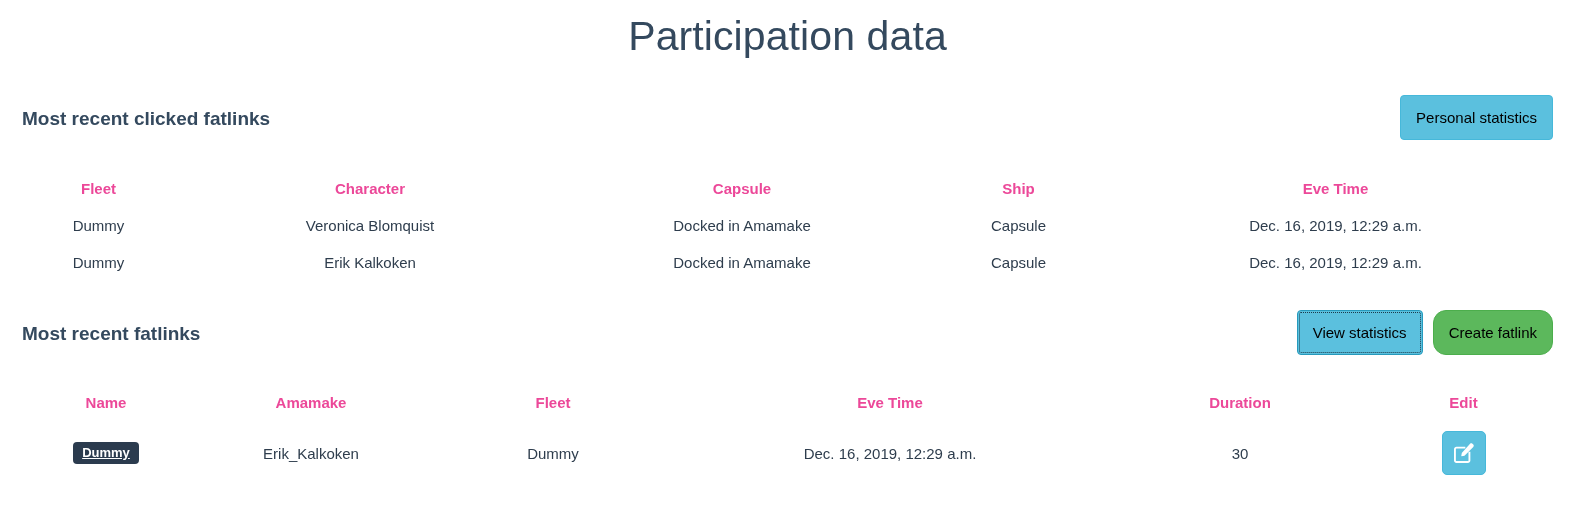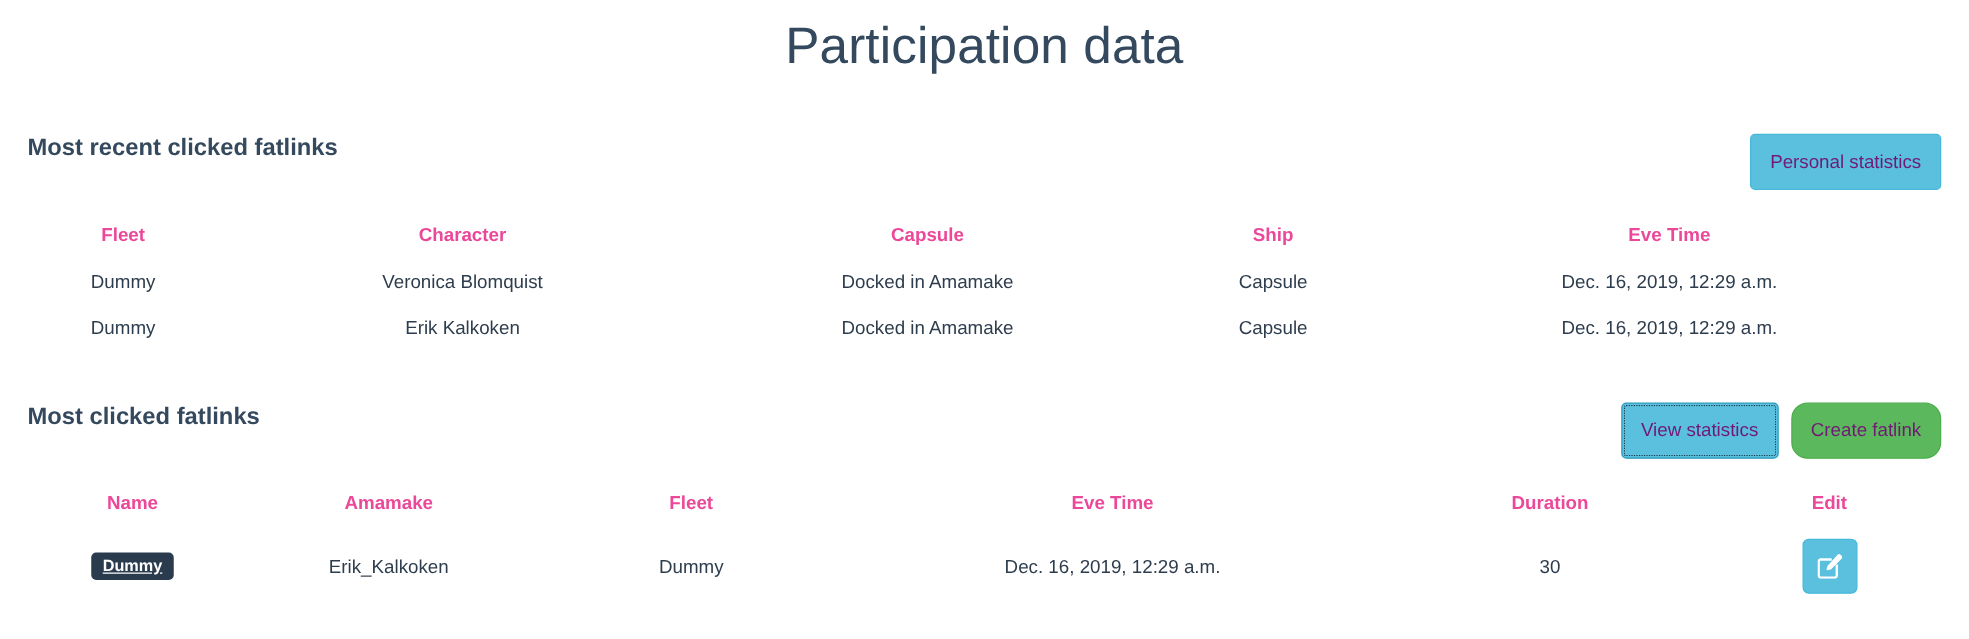--- a/index.html
+++ b/index.html
@@ -63,28 +63,27 @@
   
   .btn {
     display: inline-flex;
     align-items: center;
     justify-content: center;
     border: 1px solid transparent;
     border-radius: 4px;
     font-family: "Liberation Sans", sans-serif;
     font-size: 15px;
     line-height: 1;
-    color: #701a75;
+    color: #000000;
     cursor: pointer;
     padding: 0 15px;
     height: 45px;
     white-space: nowrap;
     text-decoration: none;
     user-select: none;
-    margin-top: 12px;
   }
   .btn-info {
     background: #5bc0de;
     border-color: #46b8da;
   }
   .btn-success {
     background: #5cb85c;
     border-color: #4cae4c;
     border-radius: 13px;
   }
@@ -210,21 +209,21 @@
         <td>Dummy</td>
         <td>Erik Kalkoken</td>
         <td>Docked in Amamake</td>
         <td>Capsule</td>
         <td>Dec. 16, 2019, 12:29 a.m.</td>
       </tr>
     </tbody>
   </table>
 
   <div class="section-head" style="top:310px;">
-    <div class="heading">Most clicked fatlinks</div>
+    <div class="heading">Most recent fatlinks</div>
     <div class="btn-group-right">
       <a class="btn btn-info is-focused">View statistics</a>
       <a class="btn btn-success">Create fatlink</a>
     </div>
   </div>
 
   <table class="table t2" style="top:384px;">
     <colgroup>
       <col class="c1">
         <col class="c2">

